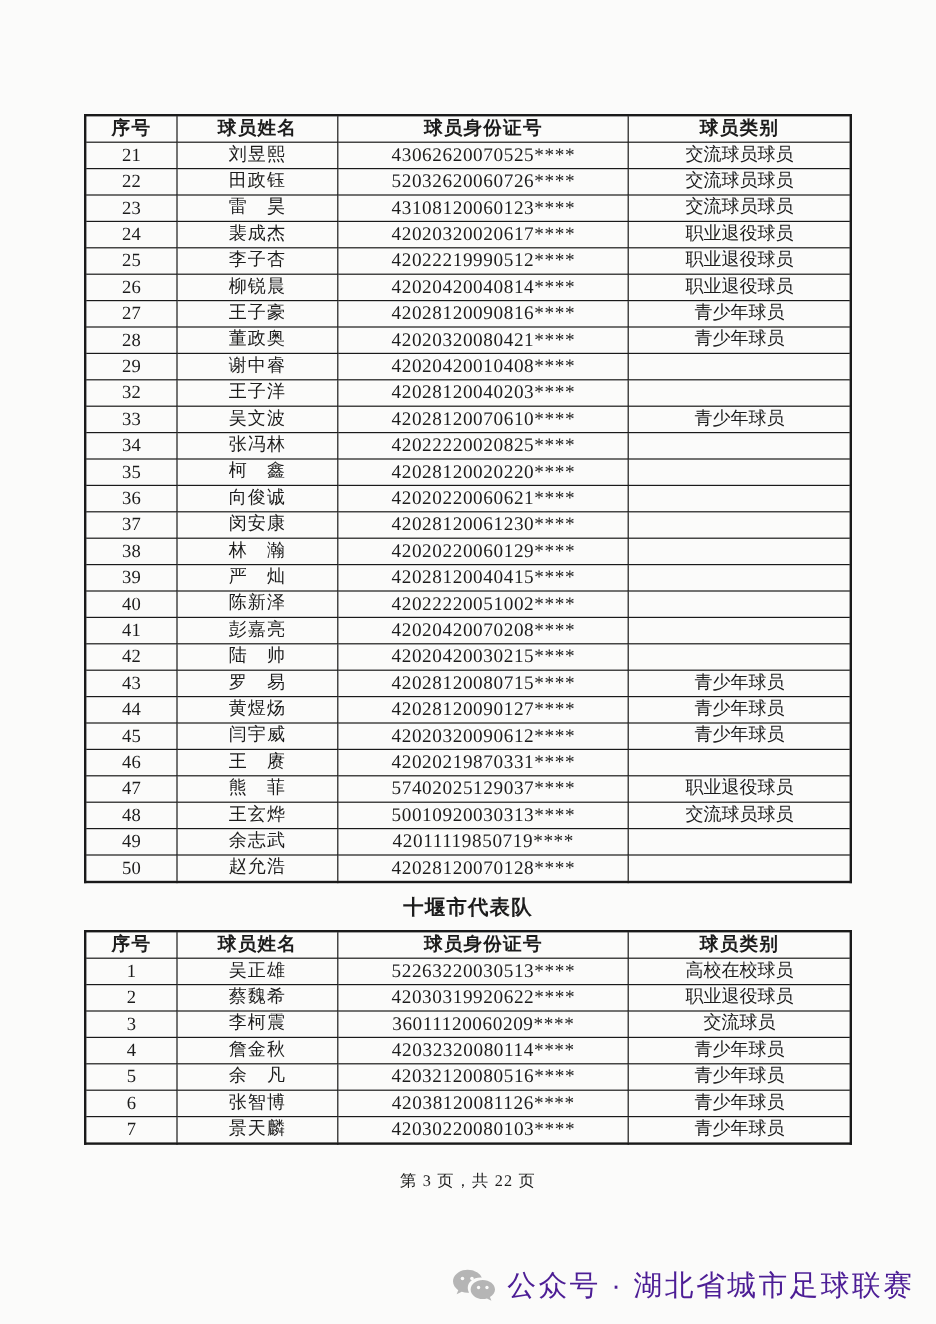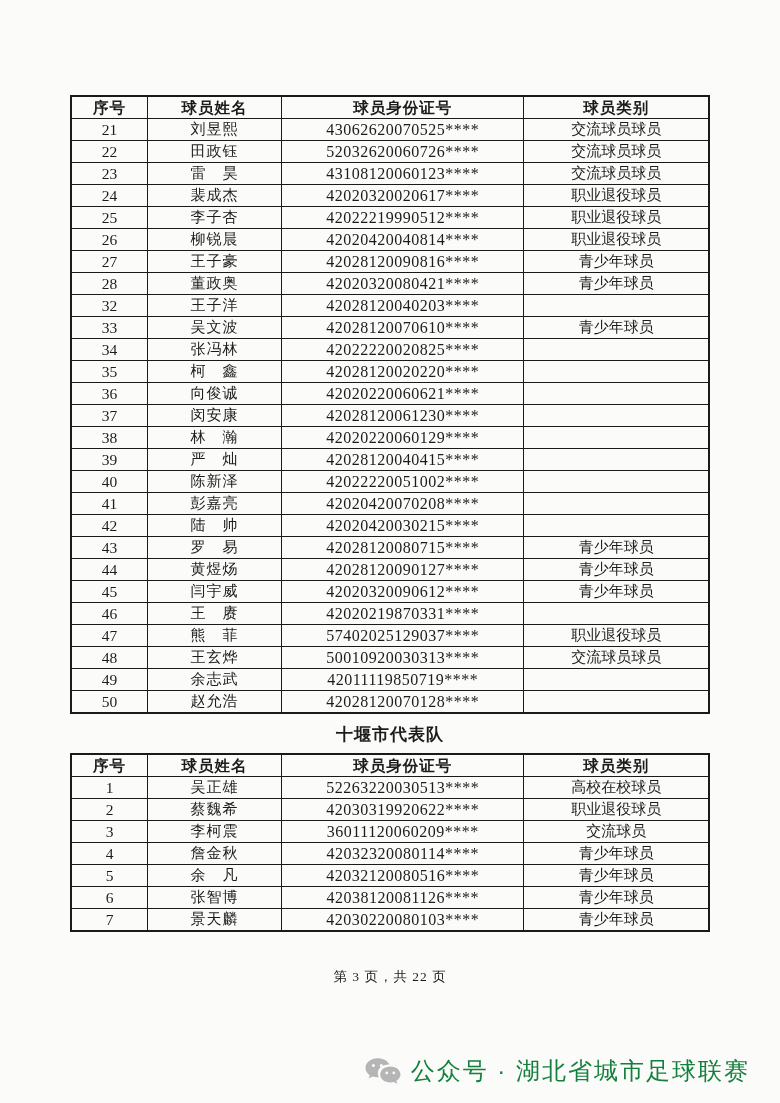--- a/index.html
+++ b/index.html
@@ -56,32 +56,32 @@
     font-size: 17px;
     text-align: center;
     margin-top: 9px;
     margin-bottom: 7px;
     letter-spacing: 1px;
   }
 
   .page-footer {
     text-align: center;
     font-size: 13.5px;
-    margin-top: 36px;
+    margin-top: 21px;
     letter-spacing: 1px;
   }
 
   .watermark {
     position: absolute;
-    right: 30px;
+    right: 18px;
     top: 1055px;
     display: flex;
     align-items: center;
     gap: 9px;
-    color: #15803d;
+    color: #4c1d95;
     font-family: "Liberation Sans", "DejaVu Sans", sans-serif;
     font-size: 24px;
     letter-spacing: 2px;
   }
   .watermark .wm-icon { display: inline-flex; }
 </style>
 </head>
 <body>
 
 <div class="page">
@@ -146,20 +146,26 @@
           <td class="c2">42028120090816****</td>
           <td class="c3">青少年球员</td>
         </tr>
         <tr>
           <td class="c0">28</td>
           <td class="c1">董政奥</td>
           <td class="c2">42020320080421****</td>
           <td class="c3">青少年球员</td>
         </tr>
         <tr>
+          <td class="c0">29</td>
+          <td class="c1">谢中睿</td>
+          <td class="c2">42020420010408****</td>
+          <td class="c3"></td>
+        </tr>
+        <tr>
           <td class="c0">32</td>
           <td class="c1">王子洋</td>
           <td class="c2">42028120040203****</td>
           <td class="c3"></td>
         </tr>
         <tr>
           <td class="c0">33</td>
           <td class="c1">吴文波</td>
           <td class="c2">42028120070610****</td>
           <td class="c3">青少年球员</td>

